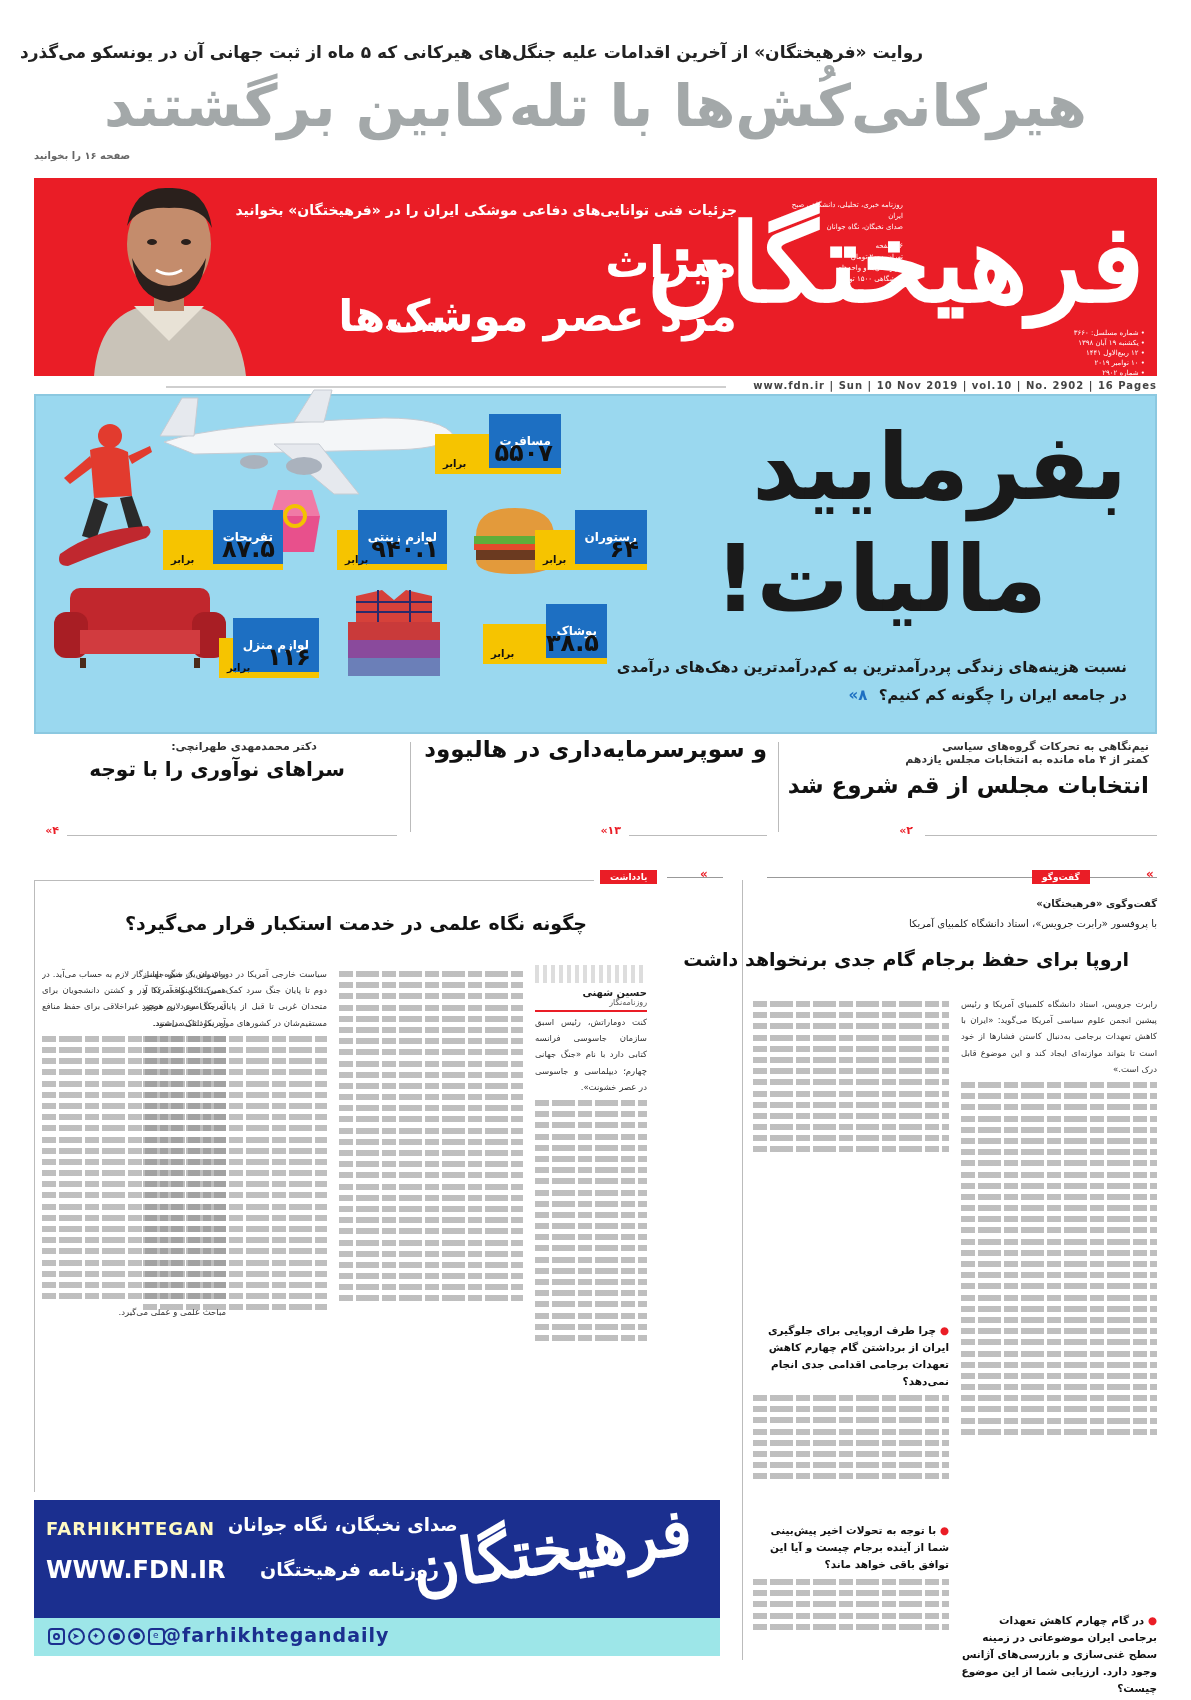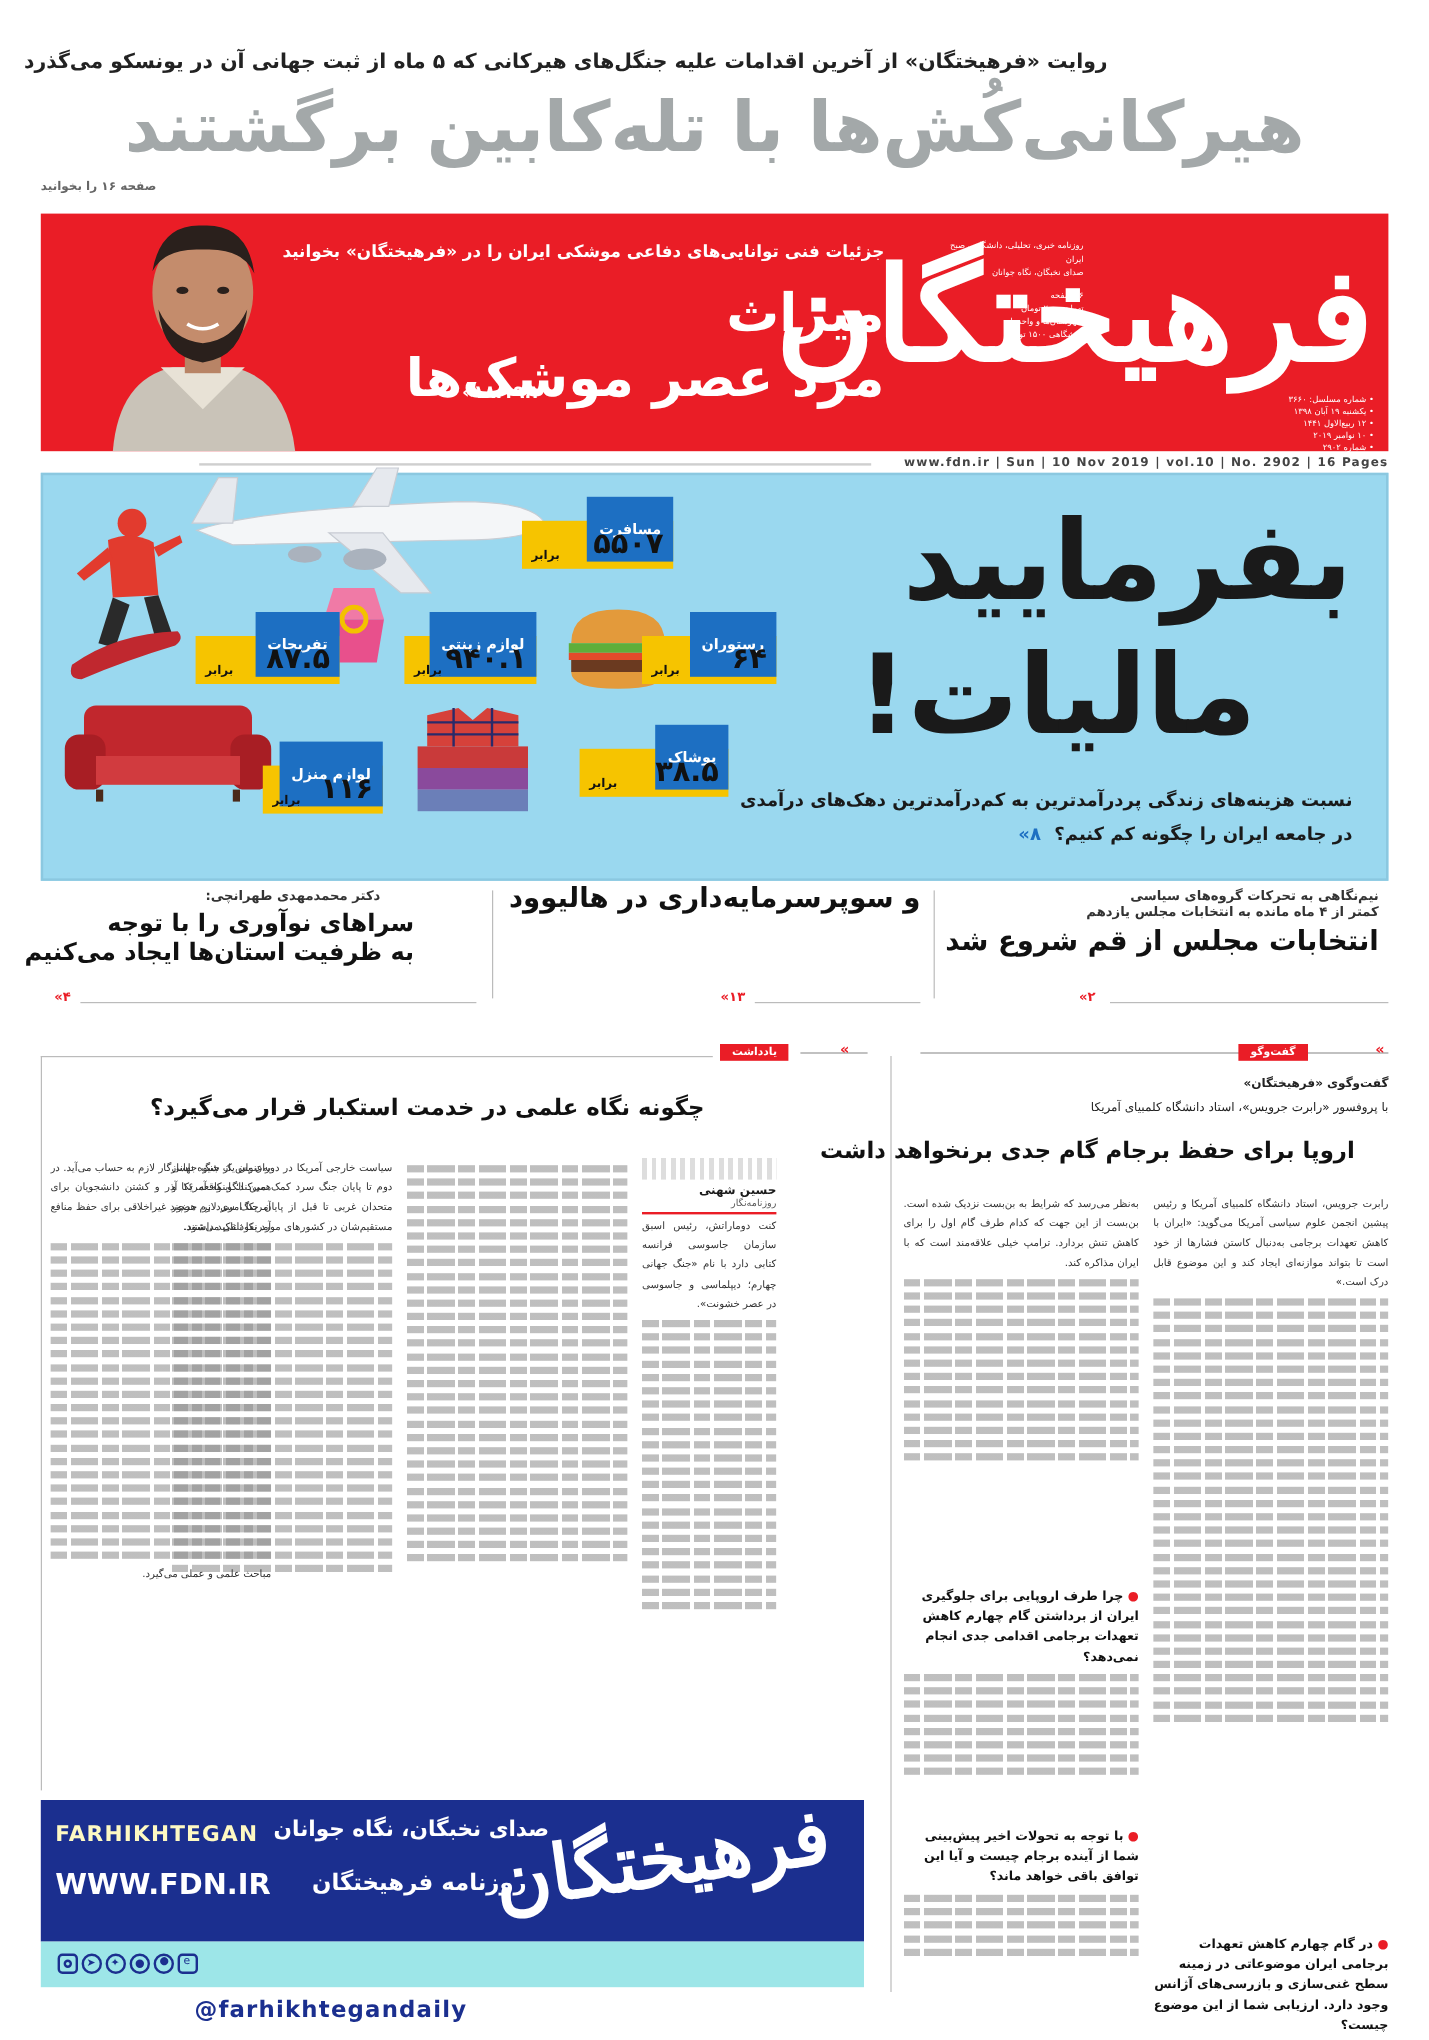--- a/index.html
+++ b/index.html
@@ -48,21 +48,21 @@
   .q .dot { color: #ea1d26; }
   #byline { position: absolute; right: 544px; top: 965px; width: 112px; }
   #ad { top: 1500px; left: 34px; width: 686px; height: 156px; }
   #ad-top { position: absolute; top: 0; left: 0; width: 100%; height: 118px; background: #1b2f8f; }
   #ad-bottom { position: absolute; bottom: 0; left: 0; width: 100%; height: 38px; background: #9de6e8; }
   #ad-logo { position: absolute; right: 28px; top: 12px; color: #fff; font-size: 64px; font-weight: bold; font-family: "DejaVu Serif", serif; transform: rotate(-8deg); }
   #ad-latin { position: absolute; left: 12px; top: 18px; color: #fef9c3; font-size: 18px; font-weight: bold; direction: ltr; letter-spacing: 1px; }
   #ad-slogan { position: absolute; left: 194px; top: 14px; color: #fff; font-size: 18px; font-weight: bold; white-space: nowrap; }
   #ad-url { position: absolute; left: 12px; top: 56px; color: #fff; font-size: 24px; font-weight: bold; direction: ltr; }
   #ad-paper { position: absolute; left: 226px; top: 58px; color: #fff; font-size: 19px; font-weight: bold; white-space: nowrap; }
-  #ad-handle { position: absolute; left: 128px; top: 6px; color: #1b2f8f; font-size: 19px; font-weight: bold; direction: ltr; letter-spacing: 1px; margin-top: 40px; }
+  #ad-handle { position: absolute; left: 128px; top: 6px; color: #1b2f8f; font-size: 19px; font-weight: bold; direction: ltr; letter-spacing: 1px; }
   .soc { position: absolute; top: 10px; width: 17px; height: 17px; border: 2px solid #1b2f8f; border-radius: 4px; }
 </style>
 </head>
 <body>
 
 <div id="kicker" class="abs">روایت «فرهیختگان» از آخرین اقدامات علیه جنگل‌های هیرکانی که ۵ ماه از ثبت جهانی آن در یونسکو می‌گذرد</div>
 <div id="headline" class="abs"><span>هیرکانی‌کُش‌ها با تله‌کابین برگشتند</span></div>
 <div id="headline-page" class="abs">صفحه ۱۶ را بخوانید</div>
 
 <div id="masthead" class="abs">
@@ -203,21 +203,20 @@
   <div class="vsep" style="right:378px"></div>
   <div class="teaser" style="right:390px;width:340px">
     <div class="t2" style="font-size:23px">و سوپرسرمایه‌داری در هالیوود</div>
     <div class="ref" style="right:146px;top:88px">۱۳»</div>
     <div class="rule" style="right:0;width:138px"></div>
   </div>
   <div class="vsep" style="right:746px"></div>
   <div class="teaser" style="right:760px;width:363px">
     <div class="pre" style="margin-top:4px;padding-right:80px">دکتر محمدمهدی طهرانچی:</div>
     <div class="t1" style="padding-right:52px">سراهای نوآوری را با توجه</div>
-    <div class="t2" style="padding-right:52px">به ظرفیت استان‌ها ایجاد می‌کنیم</div>
     <div class="ref" style="right:338px;top:88px">۴»</div>
     <div class="rule" style="right:0;width:330px"></div>
   </div>
 </div>
 
 <div class="section-rule" style="right:34px;top:877px;width:390px"></div>
 <div class="section-label" style="right:1100px;right:auto;left:1032px;top:870px">گفت‌وگو</div>
 <span class="abs" style="left:1146px;top:867px;color:#ea1d26;font-size:12px;font-weight:bold">»</span>
 <div class="box-line" style="left:742px;top:880px;width:1px;height:780px"></div>
 
@@ -228,21 +227,20 @@
 <div class="col" style="right:34px;top:996px;width:196px;height:650px">
   <span>رابرت جرویس، استاد دانشگاه کلمبیای آمریکا و رئیس پیشین انجمن علوم سیاسی آمریکا می‌گوید: «ایران با کاهش تعهدات برجامی به‌دنبال کاستن فشارها از خود است تا بتواند موازنه‌ای ایجاد کند و این موضوع قابل درک است.»</span>
   <span class="filler"></span><span class="filler"></span><span class="filler"></span><span class="filler"></span><span class="filler"></span><span class="filler"></span><span class="filler"></span><span class="filler"></span><span class="filler"></span><span class="filler"></span><span class="filler"></span><span class="filler"></span><span class="filler"></span><span class="filler"></span><span class="filler"></span><span class="filler"></span><span class="filler"></span><span class="filler"></span><span class="filler"></span><span class="filler"></span><span class="filler"></span><span class="filler"></span><span class="filler"></span><span class="filler"></span><span class="filler"></span><span class="filler"></span><span class="filler"></span><span class="filler"></span><span class="filler"></span><span class="filler"></span><span class="filler"></span><span class="filler"></span>
 </div>
 <div class="q" style="right:34px;top:1612px;width:196px">
   <span class="dot">●</span>
   <span>در گام چهارم کاهش تعهدات برجامی ایران موضوعاتی در زمینه سطح غنی‌سازی و بازرسی‌های آژانس وجود دارد. ارزیابی شما از این موضوع چیست؟</span>
 </div>
 
 <div class="col" style="right:242px;top:996px;width:196px;height:320px">
-  <span>به‌نظر می‌رسد که شرایط به بن‌بست نزدیک شده است. بن‌بست از این جهت که کدام طرف گام اول را برای کاهش تنش بردارد. ترامپ خیلی علاقه‌مند است که با ایران مذاکره کند.</span>
   <span class="filler"></span><span class="filler"></span><span class="filler"></span><span class="filler"></span><span class="filler"></span><span class="filler"></span><span class="filler"></span><span class="filler"></span><span class="filler"></span><span class="filler"></span><span class="filler"></span><span class="filler"></span><span class="filler"></span><span class="filler"></span>
 </div>
 <div class="q" style="right:242px;top:1322px;width:196px">
   <span class="dot">●</span>
   <span>چرا طرف اروپایی برای جلوگیری ایران از برداشتن گام چهارم کاهش تعهدات برجامی اقدامی جدی انجام نمی‌دهد؟</span>
 </div>
 <div class="col" style="right:242px;top:1390px;width:196px;height:130px">
   <span class="filler"></span>
     <span class="filler"></span>
     <span class="filler"></span>

